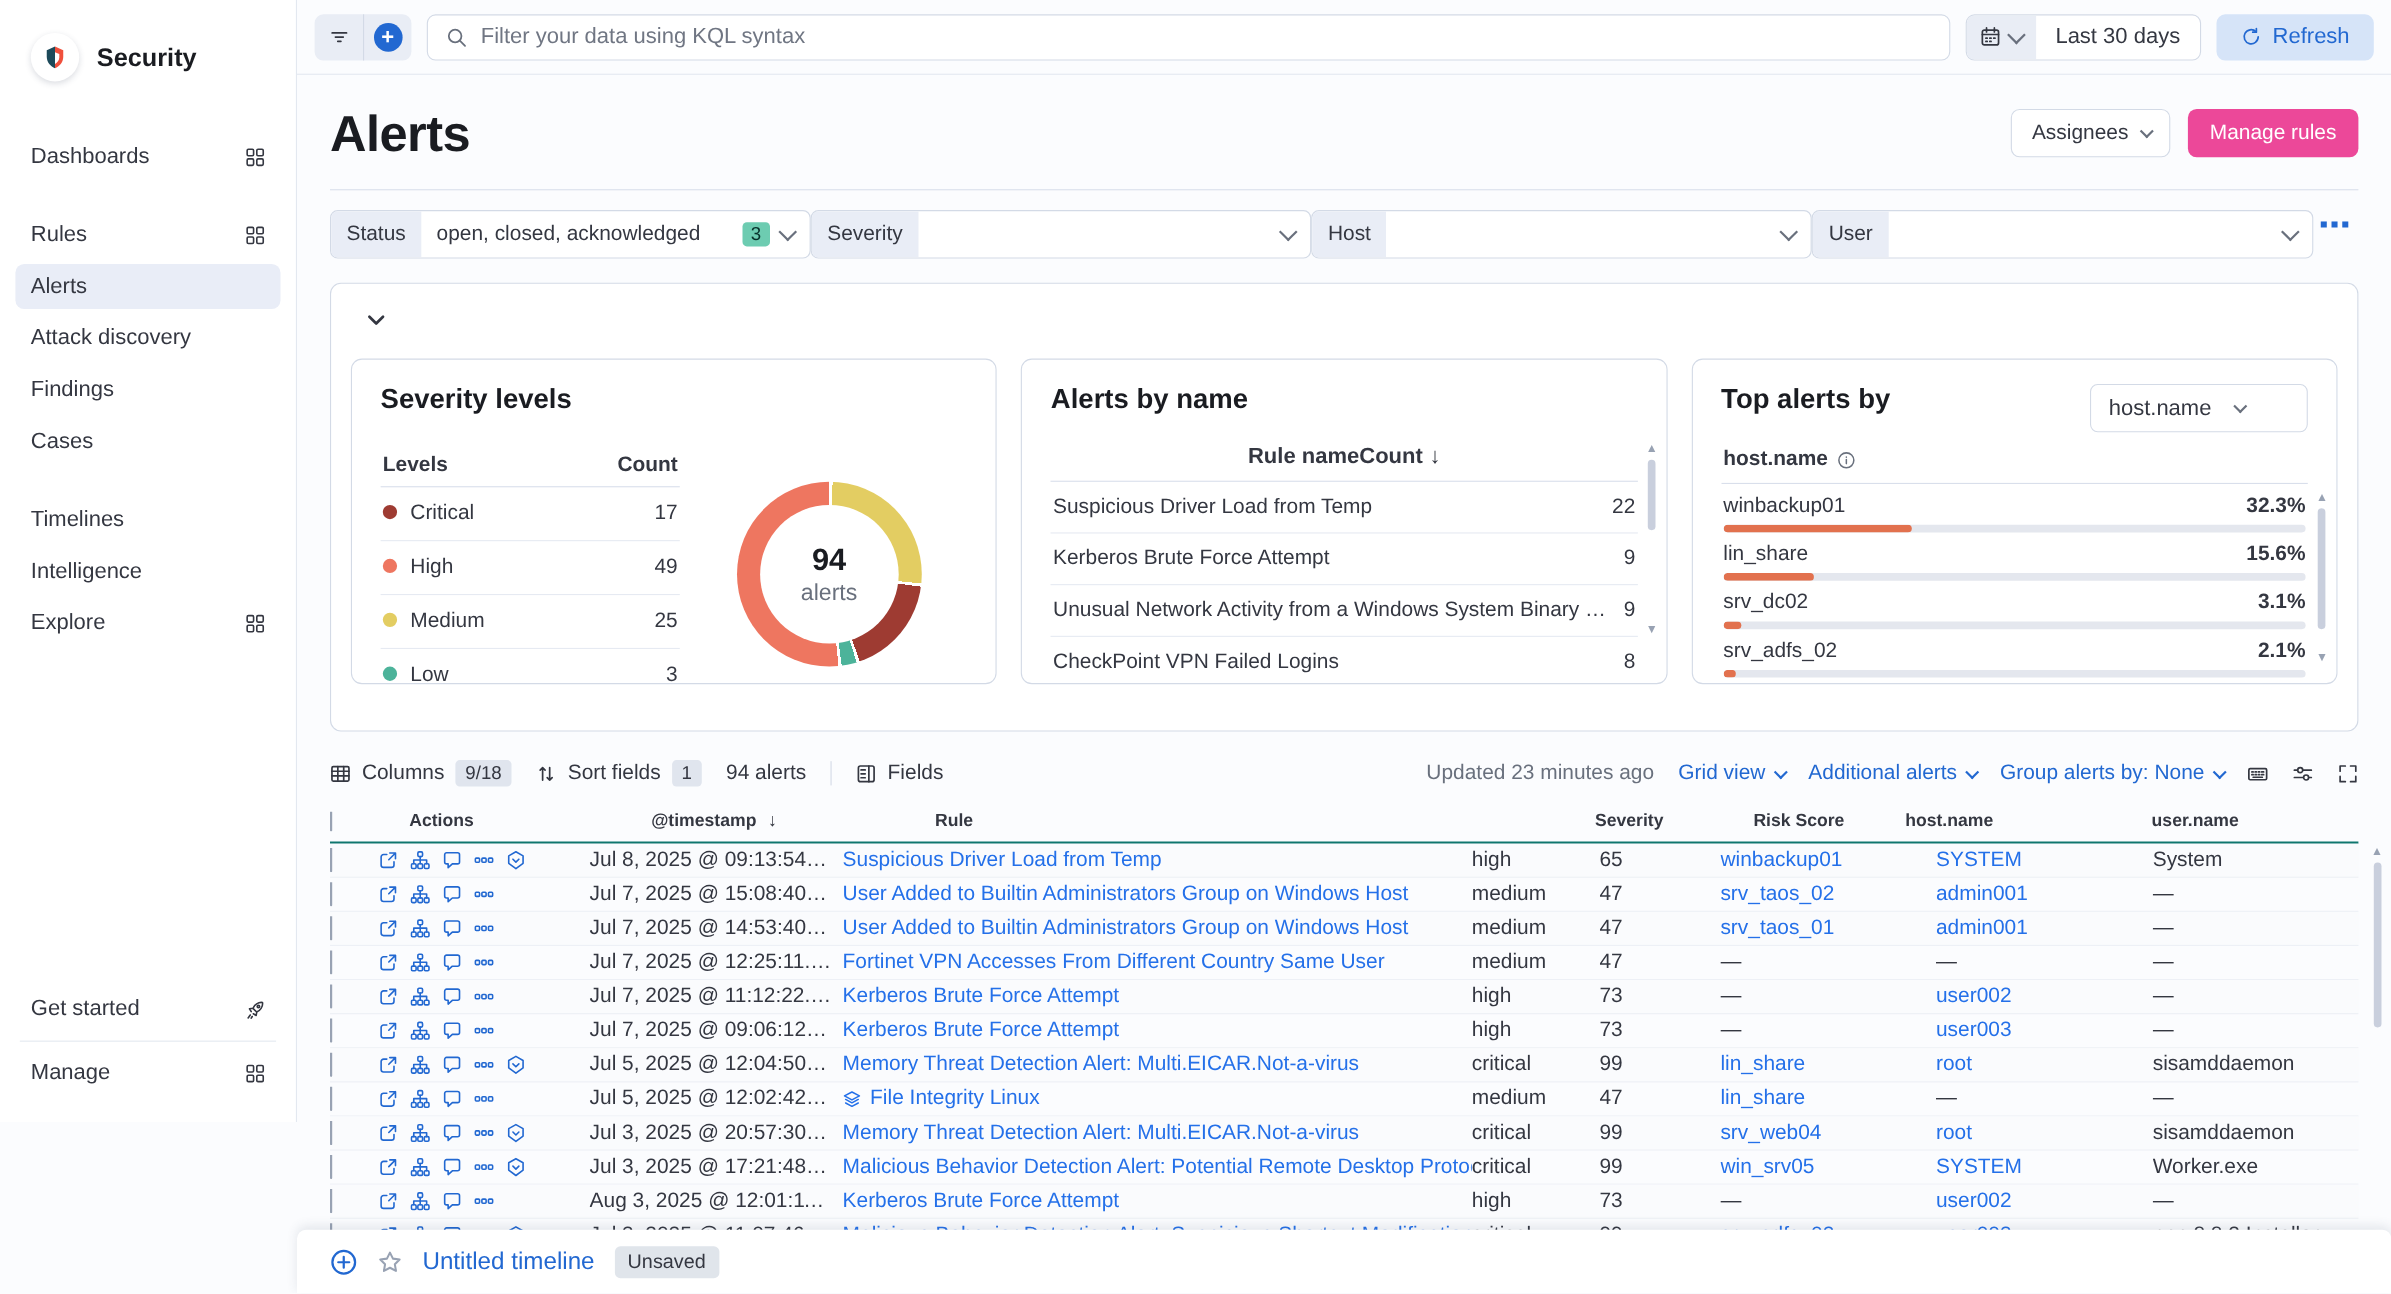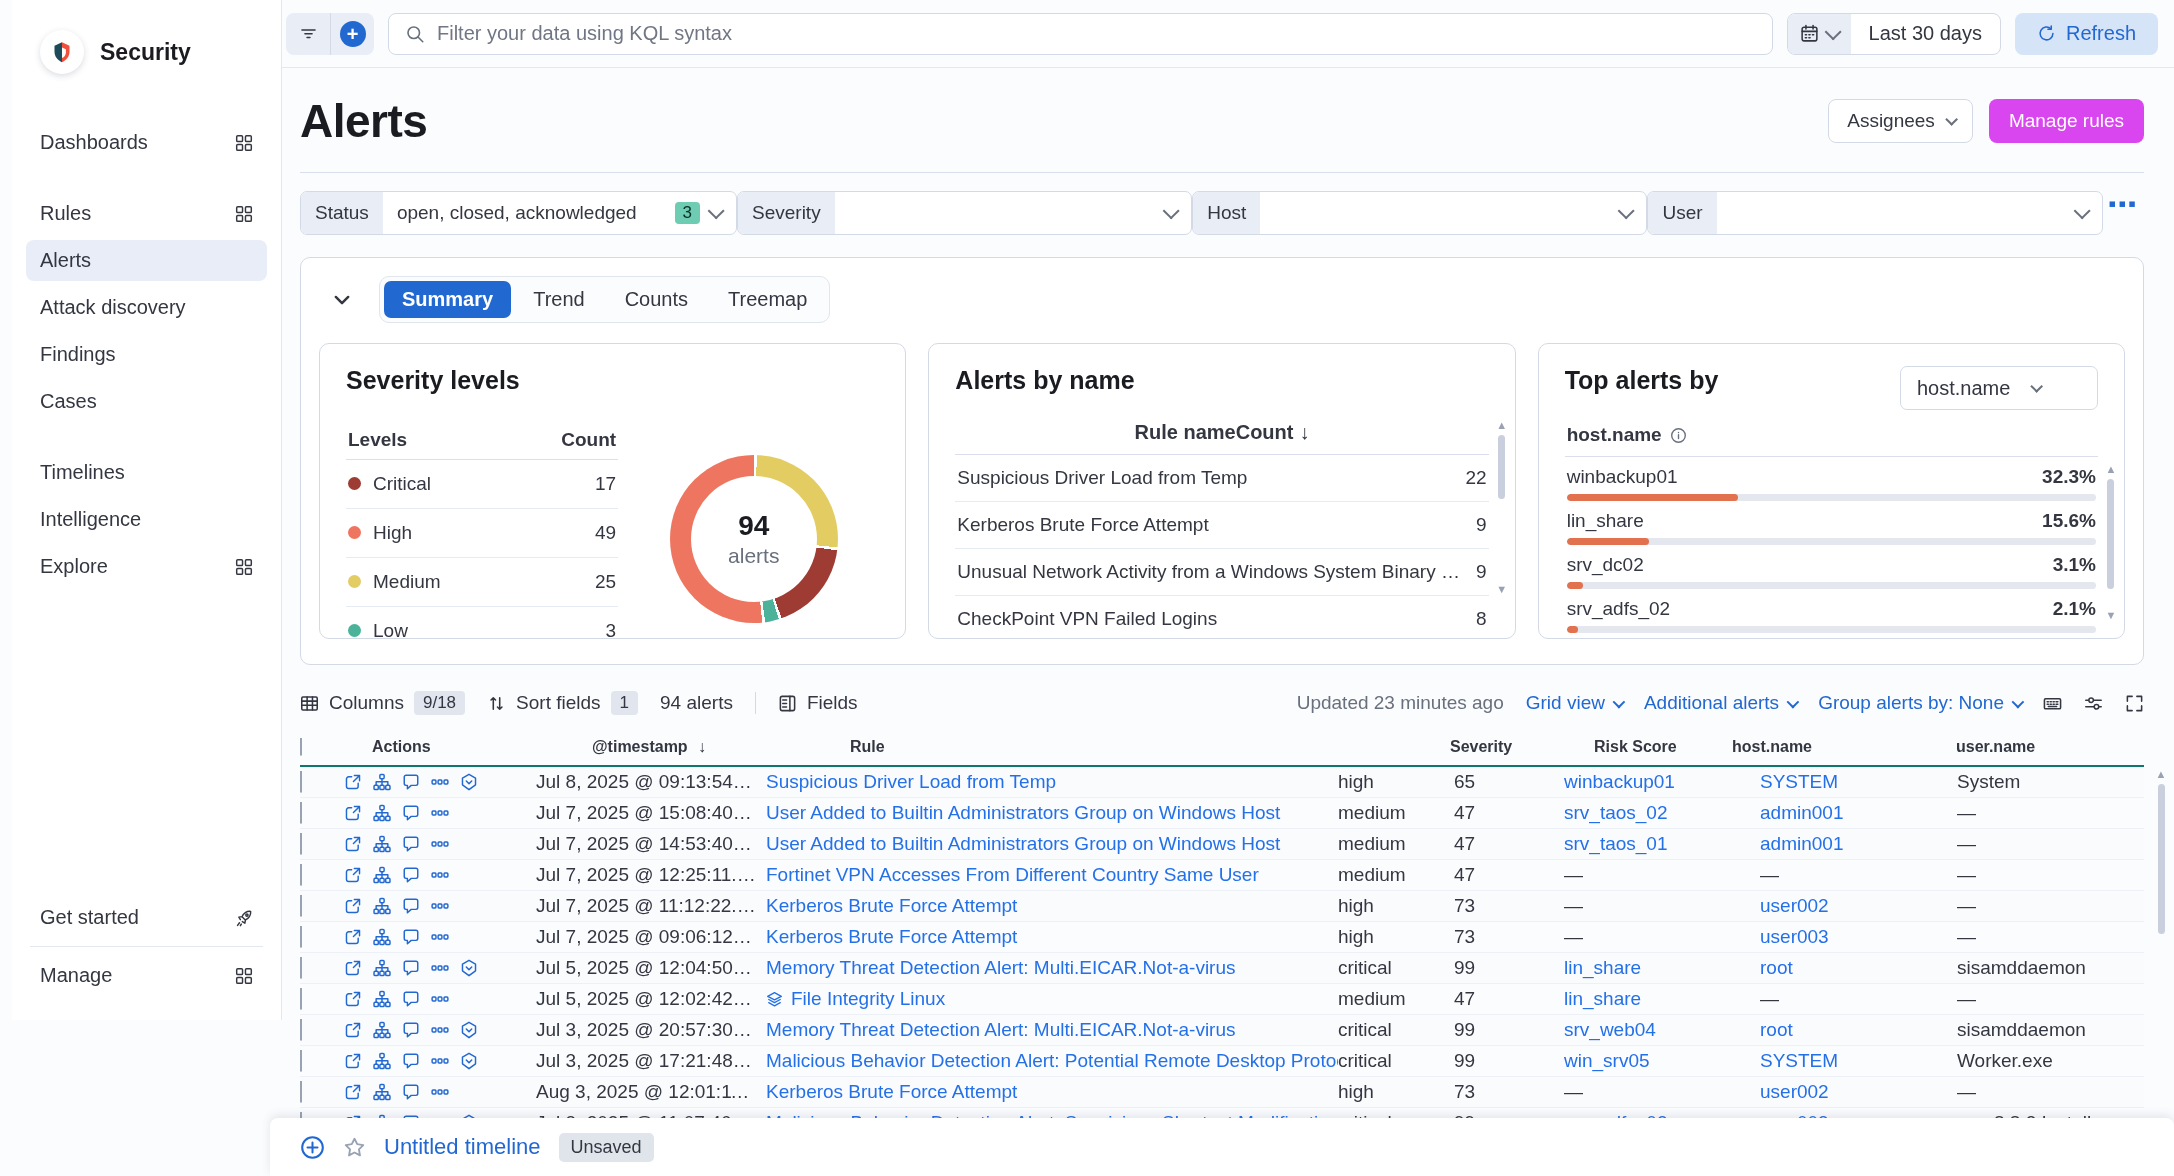--- a/index.html
+++ b/index.html
@@ -9,21 +9,21 @@
     color:#343741; background:#fbfcfe; font-size:19px;
     -webkit-font-smoothing:antialiased; overflow:hidden;
   }
   .screen { position:relative; width:2174px; height:1176px; overflow:hidden; background:#fbfcfe; }
 
   
   .ic { display:inline-flex; width:19px; height:19px; flex:0 0 auto; }
   .ic svg { width:100%; height:100%; fill:none; stroke:currentColor; stroke-width:1.3; stroke-linecap:round; stroke-linejoin:round; }
 
   
-  .sidebar { position:absolute; left:12px; top:0; width:270px; height:1020px; background:#fff; border-right:1px solid #e3e8f0; z-index:5; }
+  .sidebar { position:absolute; left:0; top:0; width:270px; height:1020px; background:#fff; border-right:1px solid #e3e8f0; z-index:5; }
   .logo-row { display:flex; align-items:center; gap:16px; padding:30px 0 0 28px; }
   .logo-badge { width:44px; height:44px; border-radius:50%; background:#fff; box-shadow:0 2px 6px rgba(50,60,90,.18); display:flex; align-items:center; justify-content:center; }
   .logo-badge .ic { width:24px; height:24px; }
   .app-title { font-size:23px; font-weight:700; color:#1a1c21; }
   .nav { padding:48px 14px 0 14px; }
   .nav-item { display:flex; align-items:center; justify-content:space-between; padding:9px 14px; border-radius:8px; font-size:20px; color:#343741; cursor:pointer; margin-bottom:6px; }
   .nav-item.selected { background:#e9edf7; font-weight:500; }
   .nav-item .ic { width:18px; height:18px; color:#343741; }
   .nav-gap { height:24px; }
   .sb-footer { position:absolute; left:14px; right:14px; bottom:18px; }
@@ -42,21 +42,21 @@
   .dp-cal { display:flex; align-items:center; gap:6px; background:#e9edf5; padding:0 12px; color:#343741; cursor:pointer; }
   .dp-range { display:flex; align-items:center; padding:0 18px; font-size:20px; color:#343741; cursor:pointer; white-space:nowrap; }
   .refresh-btn { display:flex; align-items:center; gap:10px; height:42px; padding:0 22px; background:#d6e4f8; color:#2268d1; border-radius:8px; font-size:20px; font-weight:500; cursor:pointer; white-space:nowrap; }
 
   
   .content { position:absolute; left:270px; top:68px; width:1904px; height:1108px; padding:0 30px; }
   .page-head { display:flex; align-items:center; justify-content:space-between; margin-top:26px; }
   .page-title { font-size:46px; font-weight:700; color:#1a1c21; letter-spacing:-0.5px; }
   .head-actions { display:flex; gap:16px; align-items:center; }
   .btn-outline { display:flex; align-items:center; gap:10px; height:44px; padding:0 18px; border:1px solid #d3dae6; background:#fff; border-radius:8px; font-size:19px; color:#343741; cursor:pointer; }
-  .btn-primary { display:flex; align-items:center; height:44px; padding:0 20px; background:#d946ef; color:#fff; border-radius:8px; font-size:19px; font-weight:500; cursor:pointer; }
+  .btn-primary { display:flex; align-items:center; height:44px; padding:0 20px; background:#ec4899; color:#fff; border-radius:8px; font-size:19px; font-weight:500; cursor:pointer; }
   .head-rule { border-top:1px solid #d9dfeb; margin-top:24px; }
 
   
   .filter-row { display:flex; margin-top:18px; align-items:flex-start; }
   .combo { display:flex; align-items:center; height:44px; background:#fff; border:1px solid #d3dae6; border-radius:7px; overflow:hidden; flex:1; cursor:pointer; }
   .combo.status { flex:0 0 437px; }
   .combo-label { background:#e9edf6; align-self:stretch; display:flex; align-items:center; padding:0 14px; font-size:19px; color:#343741; }
   .combo-value { flex:1; padding:0 14px; font-size:19px; color:#343741; white-space:nowrap; overflow:hidden; }
   .combo-badge { background:#6dccb1; color:#07302a; font-size:17px; border-radius:4px; padding:1px 8px; margin-right:8px; font-weight:500; }
   .chev { width:12px; height:12px; border-right:2px solid #69707d; border-bottom:2px solid #69707d; transform:rotate(45deg) translateY(-3px); margin-right:16px; flex:0 0 auto; }
@@ -329,26 +329,20 @@
 
     <div class="kpi-wrap">
       <div class="kpi-tabs-row">
         <div class="collapse-btn">
           <span class="ic" style="width:22px;height:22px;">
               <svg viewBox="0 0 16 16" style="stroke-width:1.8">
                 <path d="M3.5 5.8L8 10.3l4.5-4.5"></path>
               </svg>
             </span>
         </div>
-        <div class="tab-group" id="tabs-row">
-            <div class="tab selected">Summary</div>
-            <div class="tab">Trend</div>
-            <div class="tab">Counts</div>
-            <div class="tab">Treemap</div>
-          </div>
       </div>
 
       <div class="kpi-panels">
 
         <section class="panel">
           <div class="panel-title">Severity levels</div>
           <div class="sev-body">
             <div class="sev-table">
               <div class="sev-hrow">
                 <span>Levels</span>

